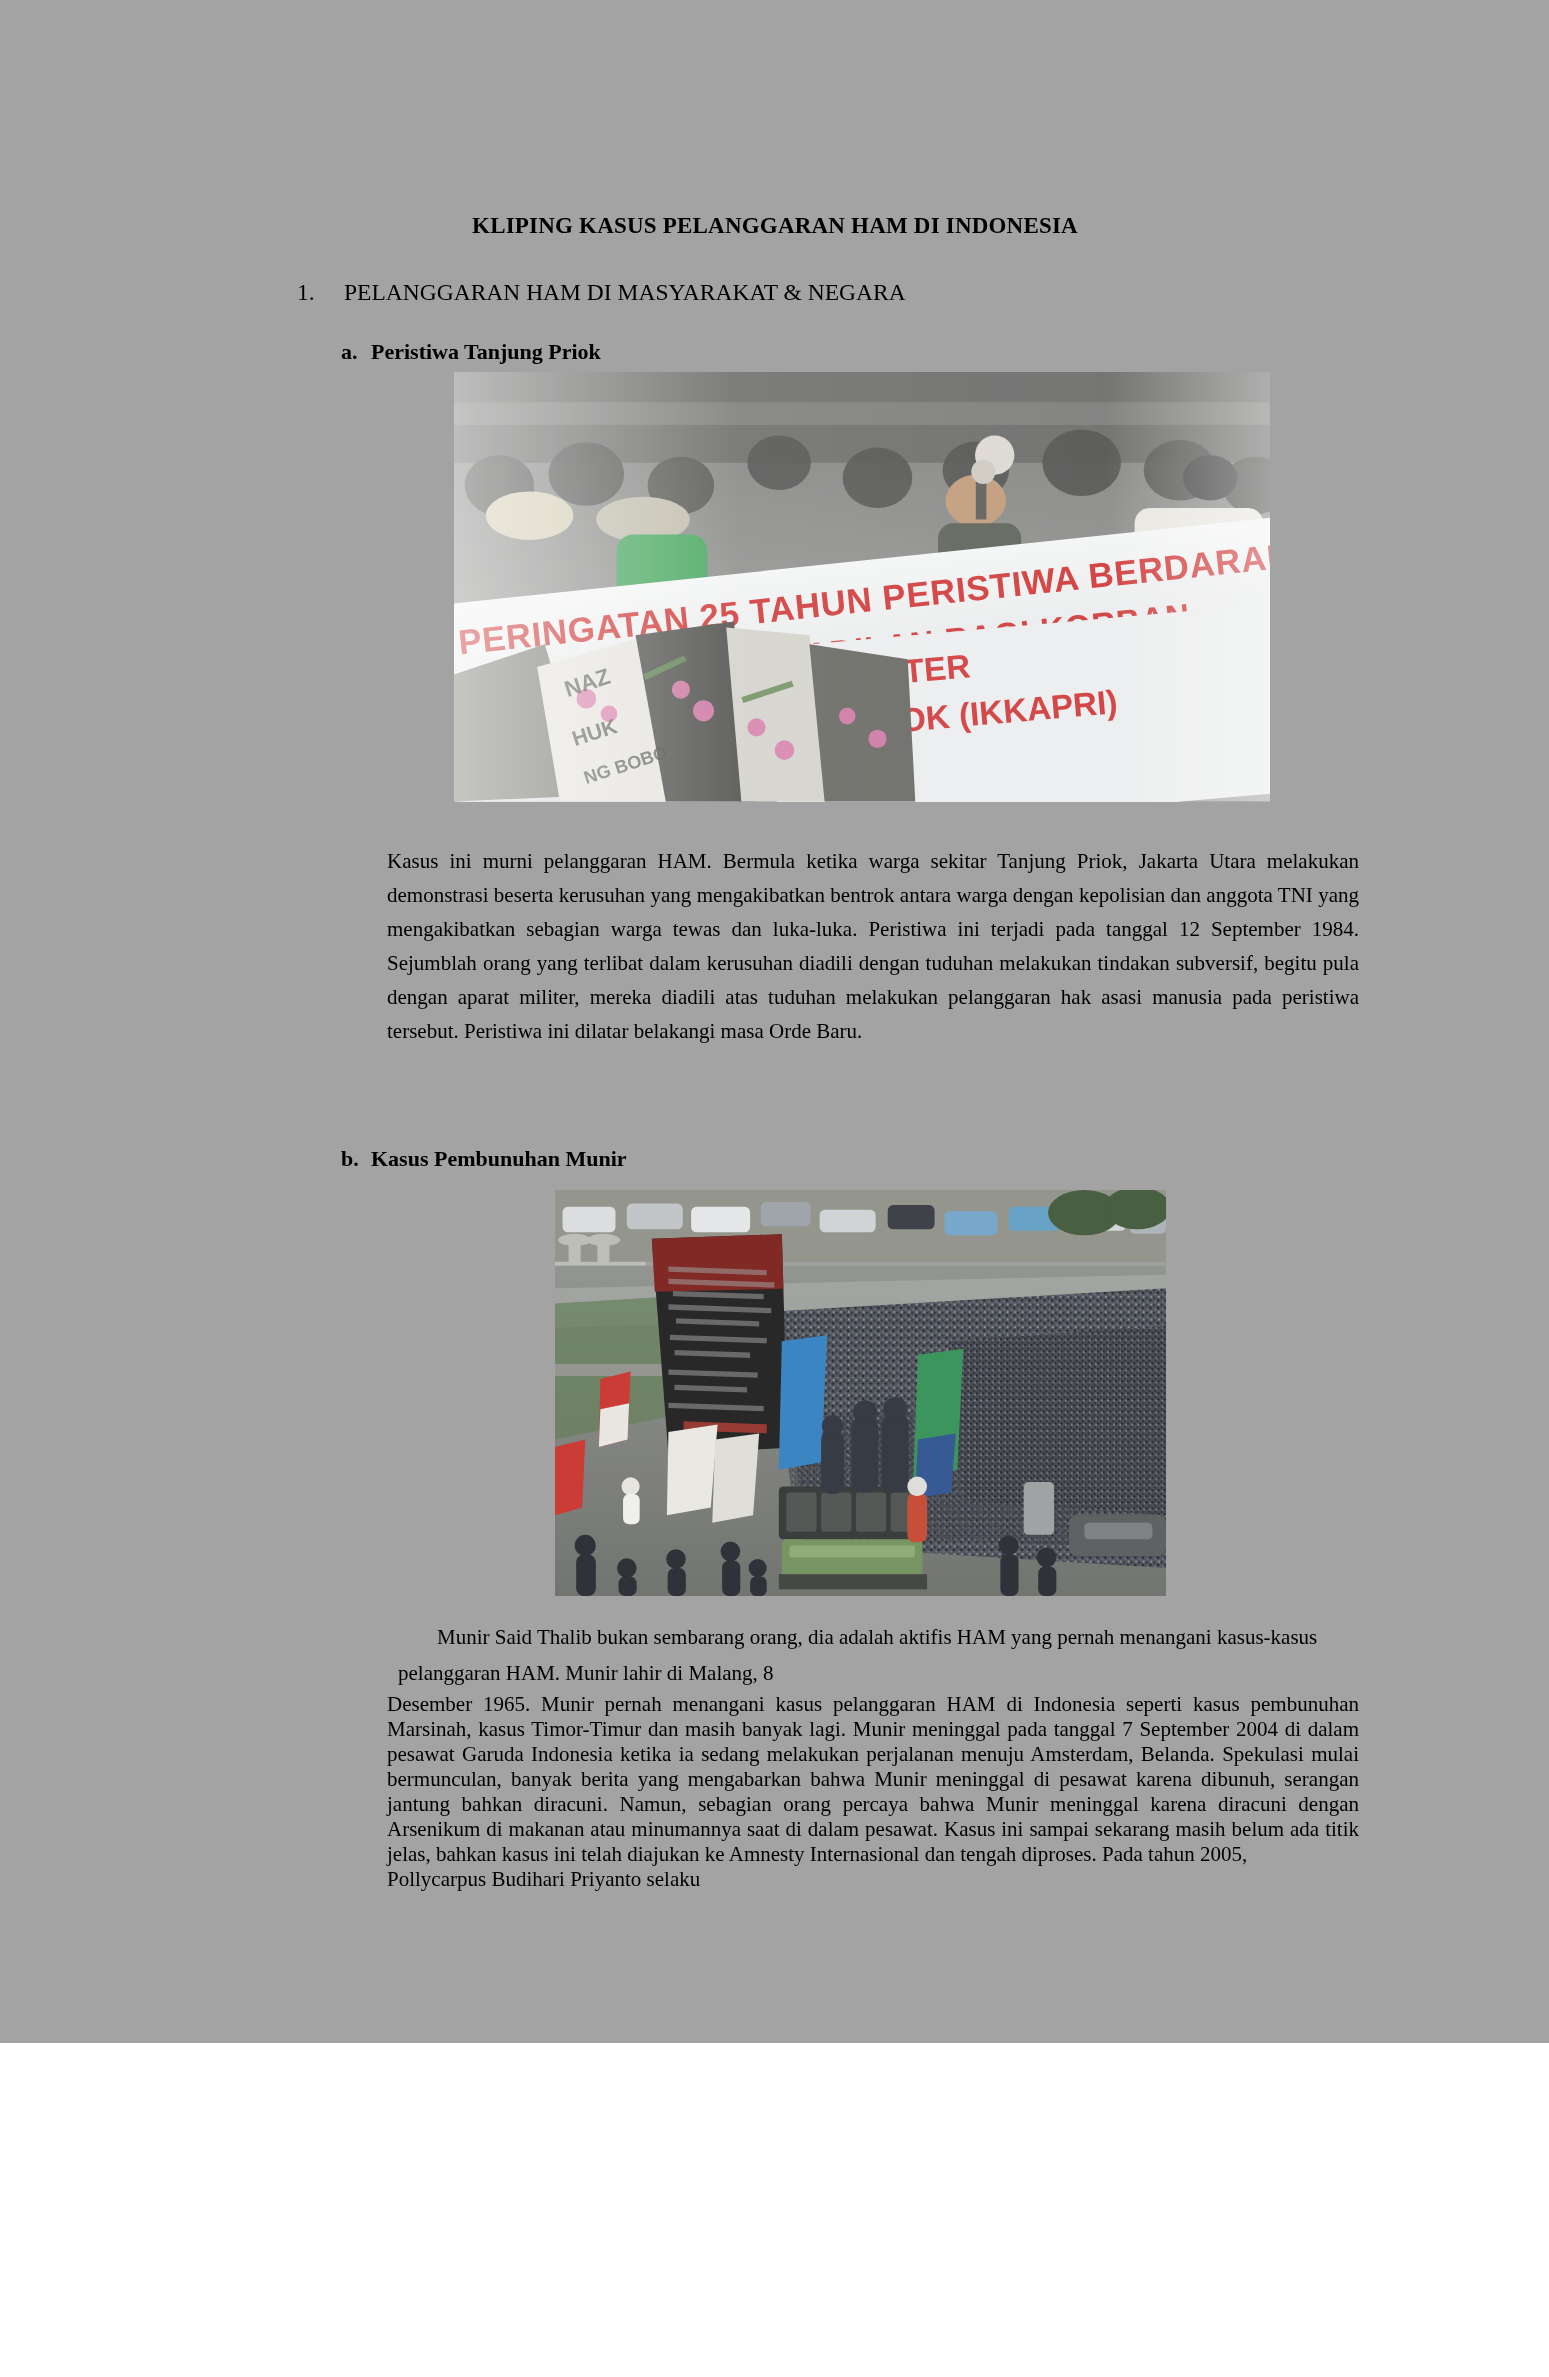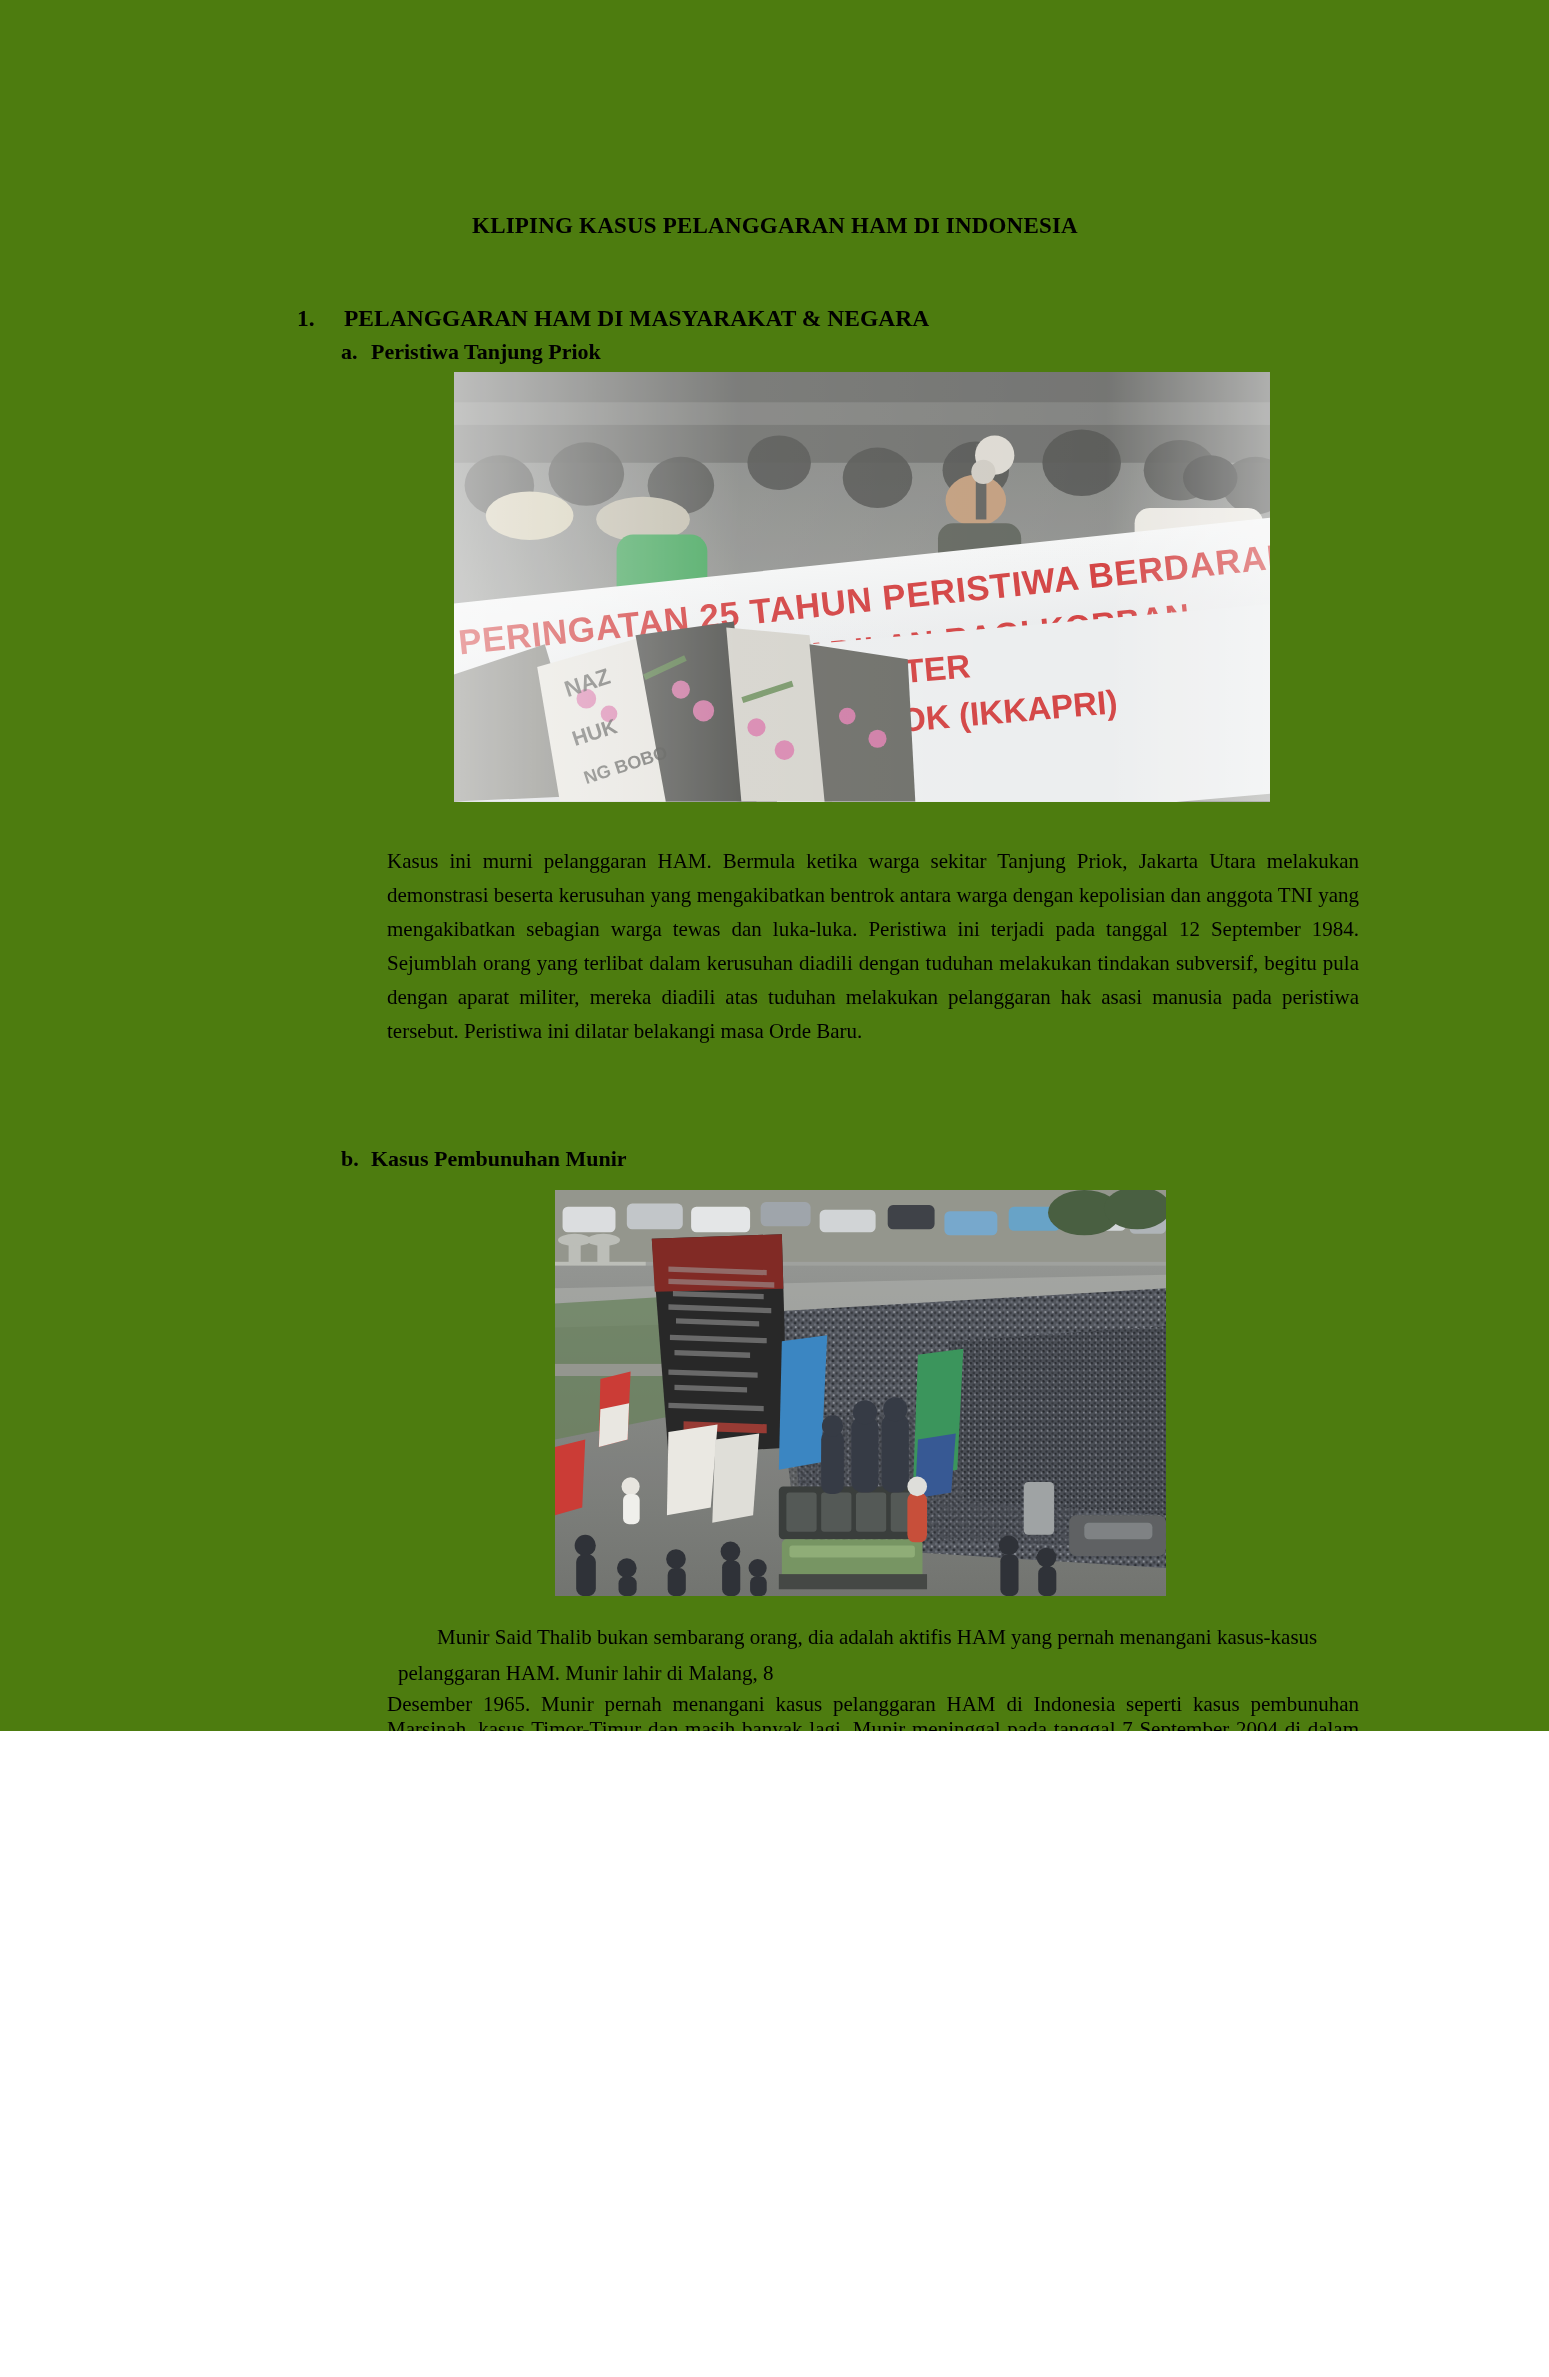--- a/index.html
+++ b/index.html
@@ -7,46 +7,46 @@
     padding: 0;
     background: #ffffff;
   }
   body {
     font-family: "Liberation Serif", "DejaVu Serif", serif;
     color: #000000;
   }
   #page {
     position: relative;
     width: 1550px;
-    height: 1731px;
-    background: #4d7c0f;
+    height: 2043px;
+    background: #a3a3a3;
     overflow: hidden;
   }
 
   
   .doc-title {
     position: absolute;
     left: 0;
     top: 213px;
     width: 1550px;
     text-align: center;
     font-size: 23px;
     font-weight: bold;
     letter-spacing: 0.2px;
     line-height: 1.15;
   }
 
   
   .section-1 {
     position: absolute;
     left: 297px;
-    top: 304px;
+    top: 278px;
     width: 1059px;
     font-size: 23.5px;
-    font-weight: bold;
+    font-weight: normal;
     line-height: 1.2;
     white-space: nowrap;
   }
   .section-1 .num { display: inline-block; width: 47px; }
 
   
   .sub-head {
     position: absolute;
     font-size: 22px;
     font-weight: bold;

